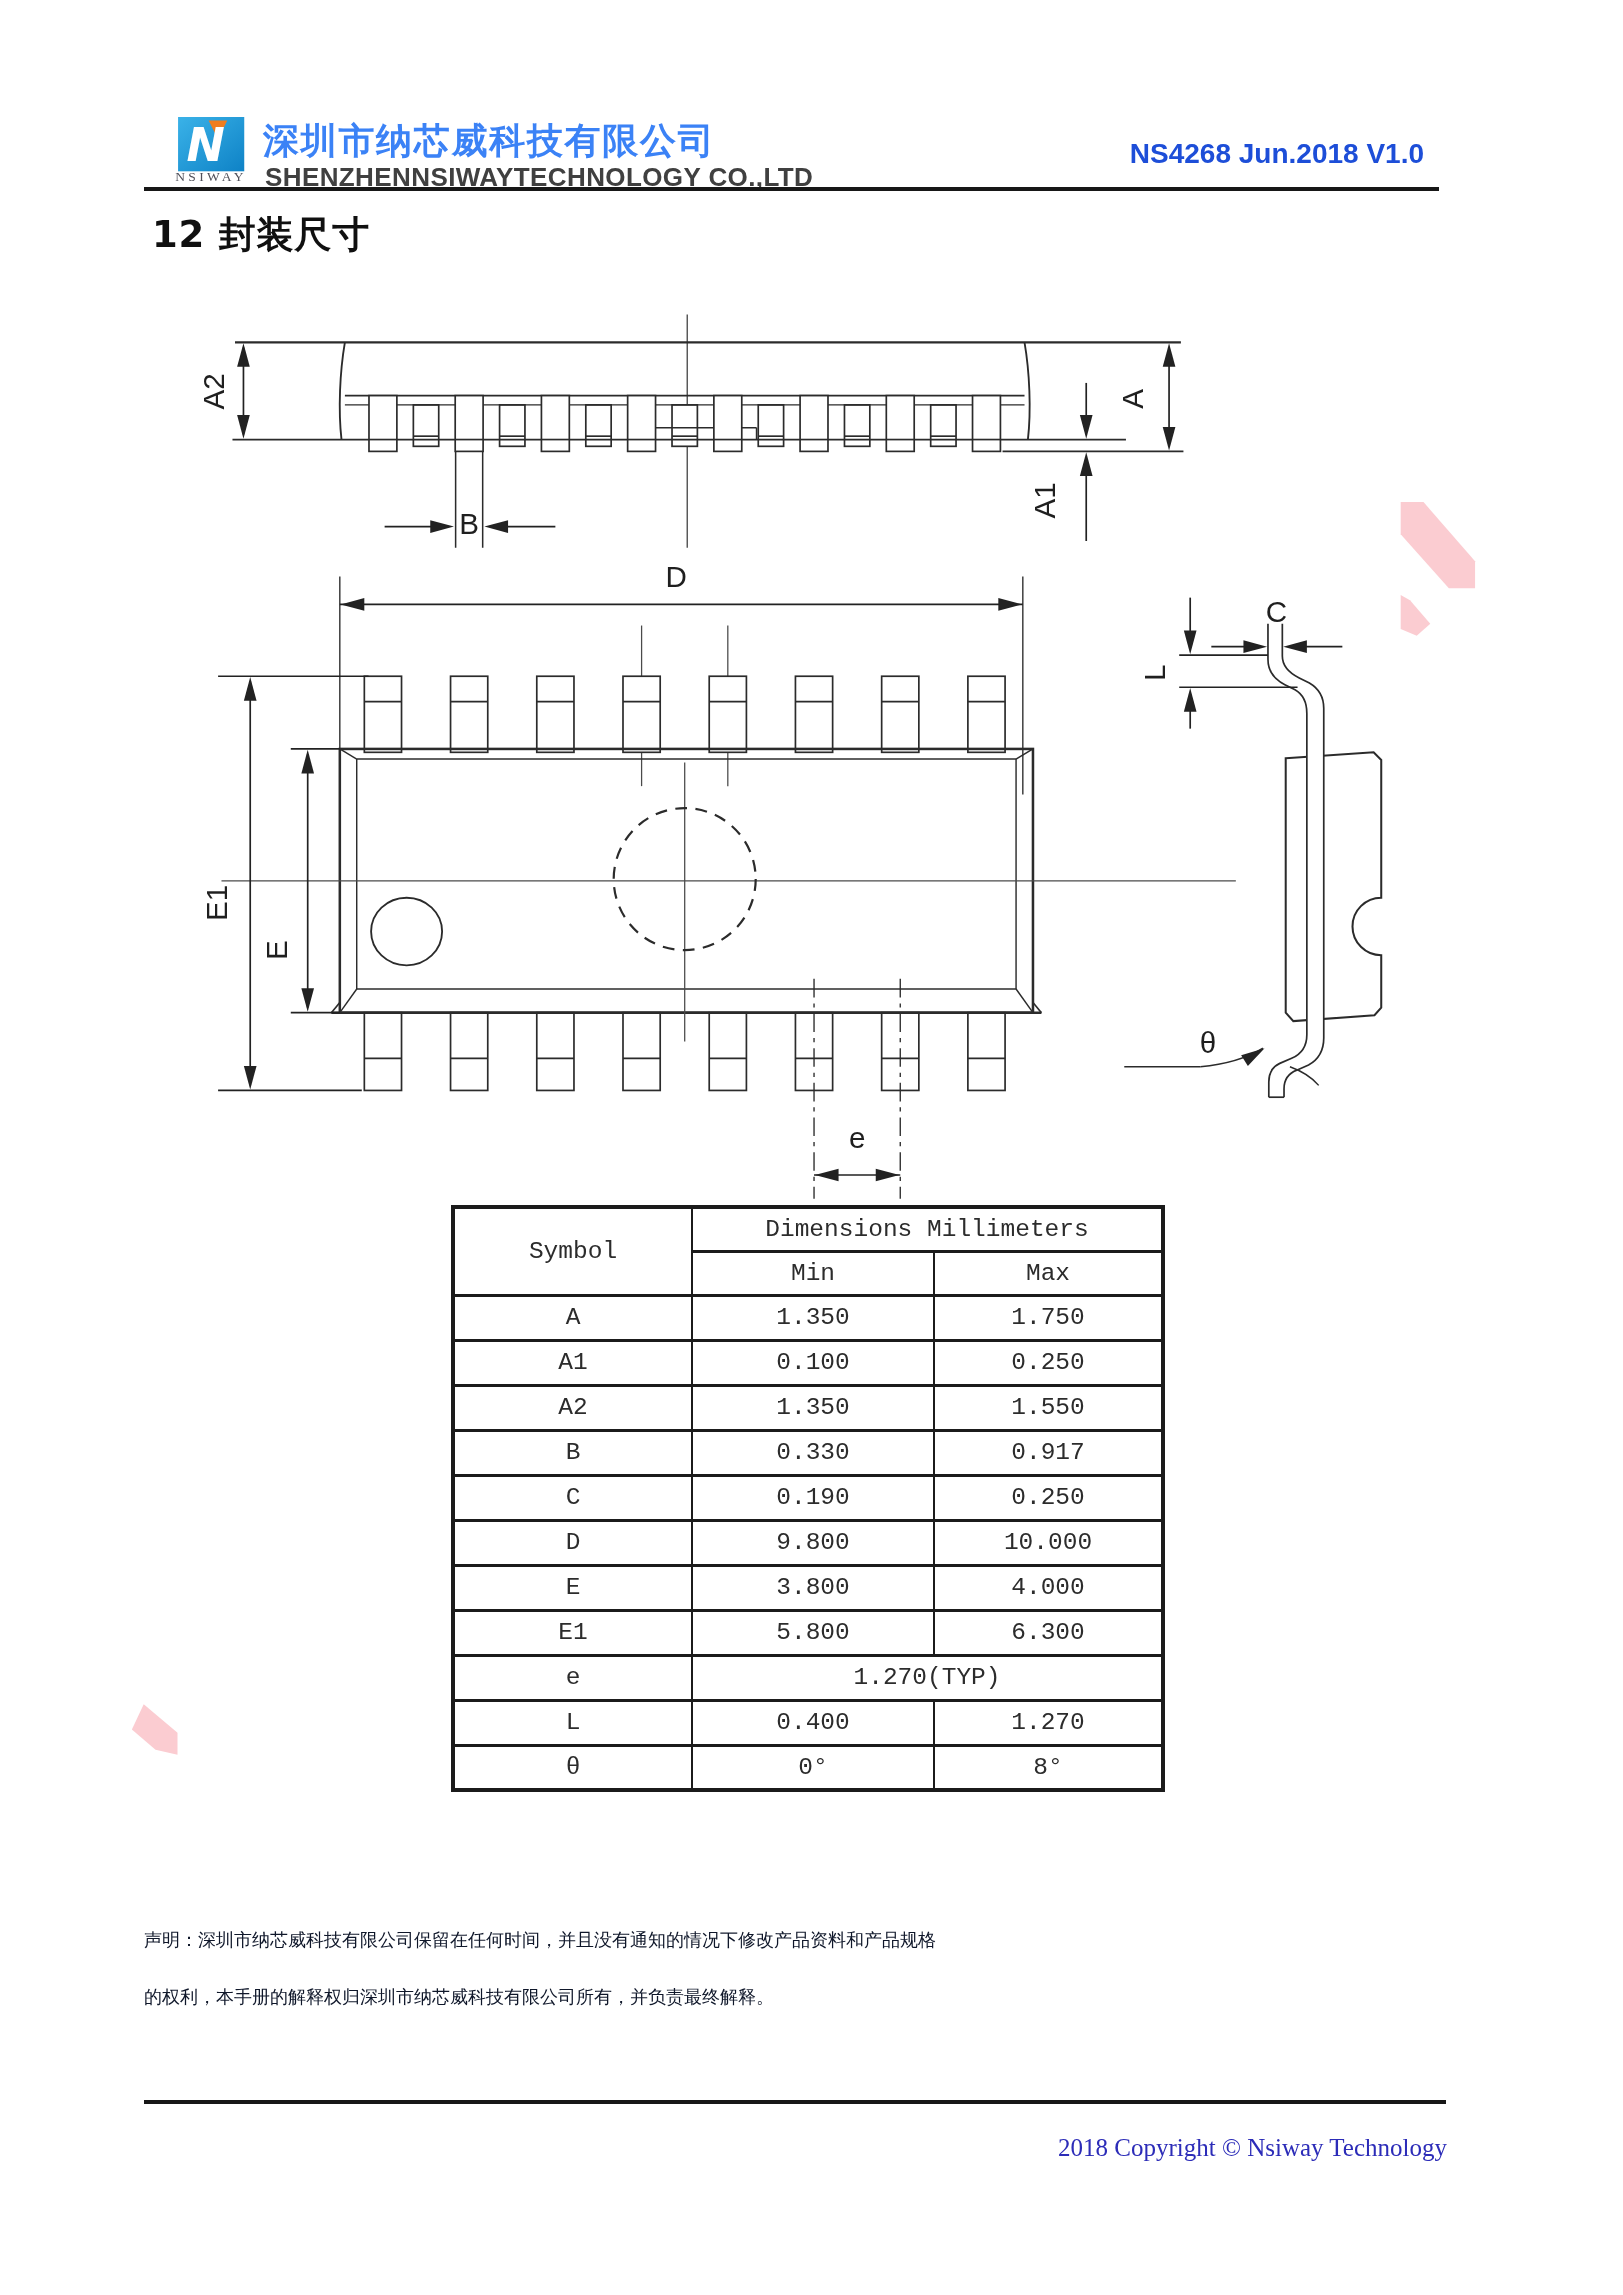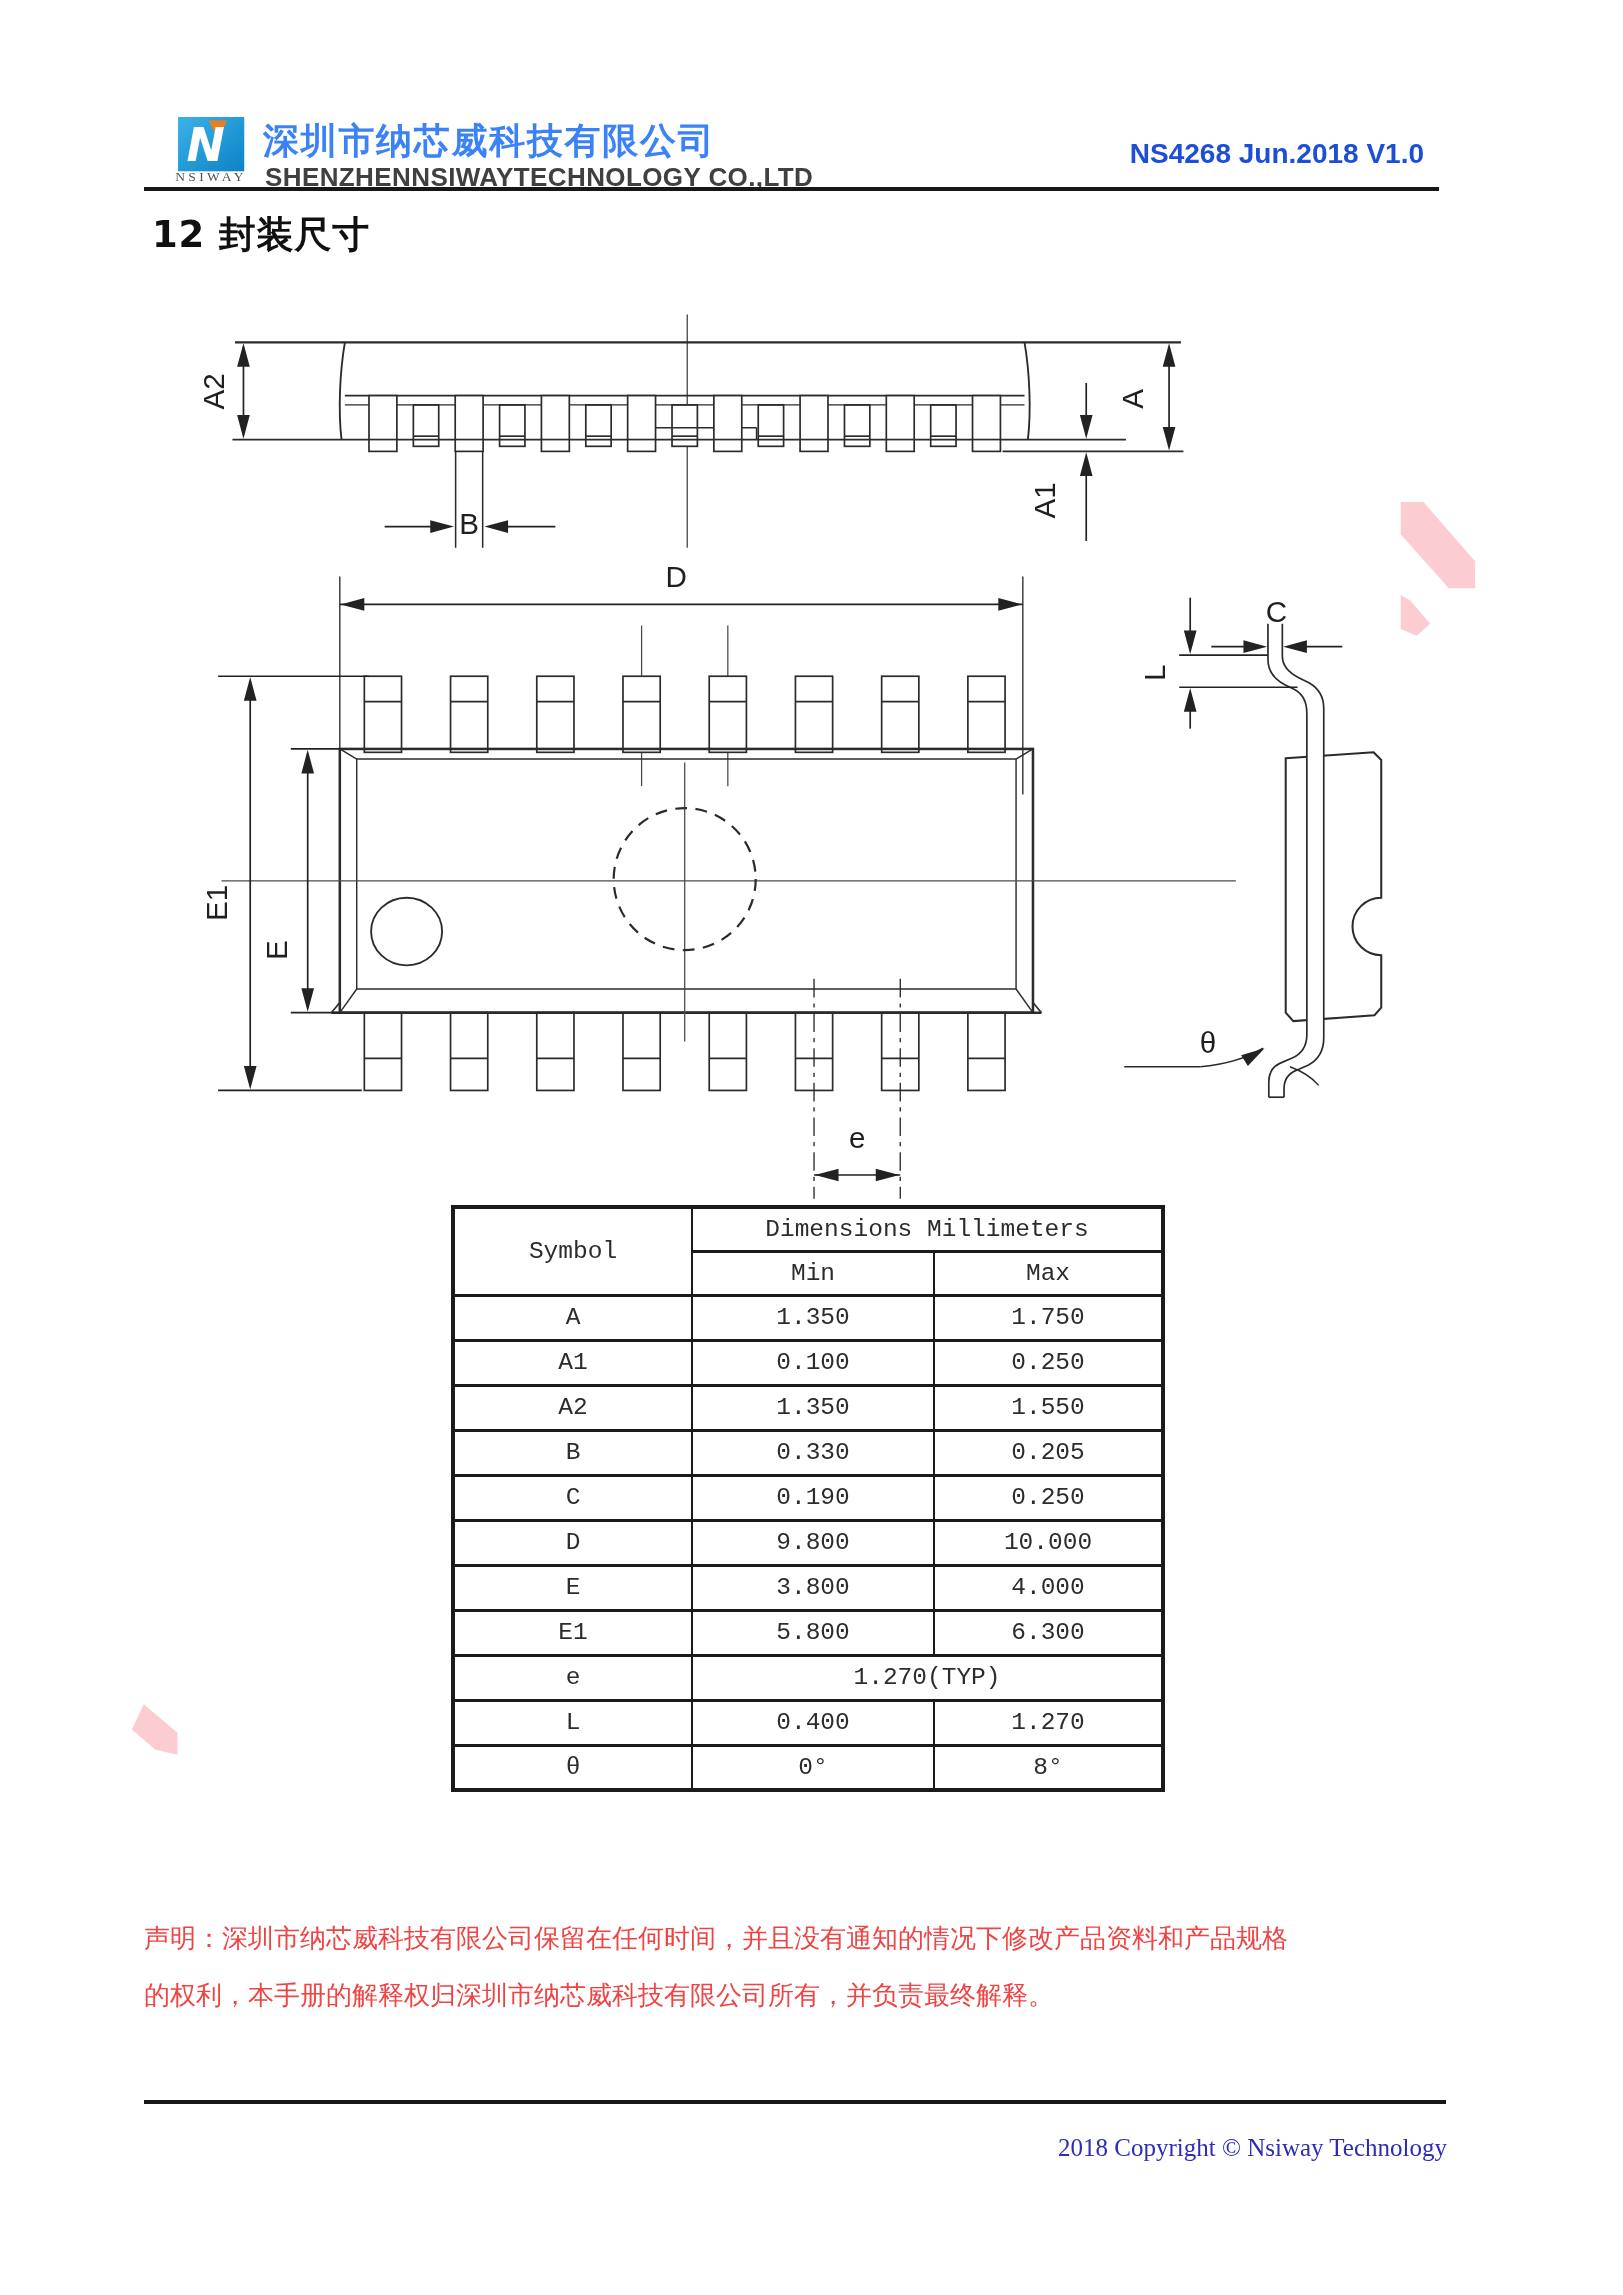--- a/index.html
+++ b/index.html
@@ -55,22 +55,22 @@
     text-align:center;vertical-align:middle;
     font-size:24.5px;
     padding:0;
   }
   table.dims{border:4.2px solid #1b1b1b;}
   table.dims tr.hdr1 td, table.dims tr.hdr2 td{font-size:24.5px;}
   table.dims td{border-top-width:3.4px;border-bottom-width:3.4px;}
   
   .disclaimer{
     left:144px;top:1912px;width:1353px;
-    font-family:Liberation Mono, monospace;
-    font-size:26px;color:#ef4444;
+    font-family:Liberation Sans, sans-serif;
+    font-size:18px;color:#0f172a;
     line-height:57px;
   }
   
   .page-num{
     left:0;top:2134px;width:1623px;text-align:center;
     font-family:"Liberation Serif", serif;
     font-size:25px;color:#141414;
   }
   .copyright{
     top:2134px;right:176px;
@@ -359,21 +359,21 @@
       <td>0.250</td>
     </tr>
     <tr style="height:45px">
       <td>A2</td>
       <td>1.350</td>
       <td>1.550</td>
     </tr>
     <tr style="height:45px">
       <td>B</td>
       <td>0.330</td>
-      <td>0.205</td>
+      <td>0.917</td>
     </tr>
     <tr style="height:45px">
       <td>C</td>
       <td>0.190</td>
       <td>0.250</td>
     </tr>
     <tr style="height:45px">
       <td>D</td>
       <td>9.800</td>
       <td>10.000</td>

